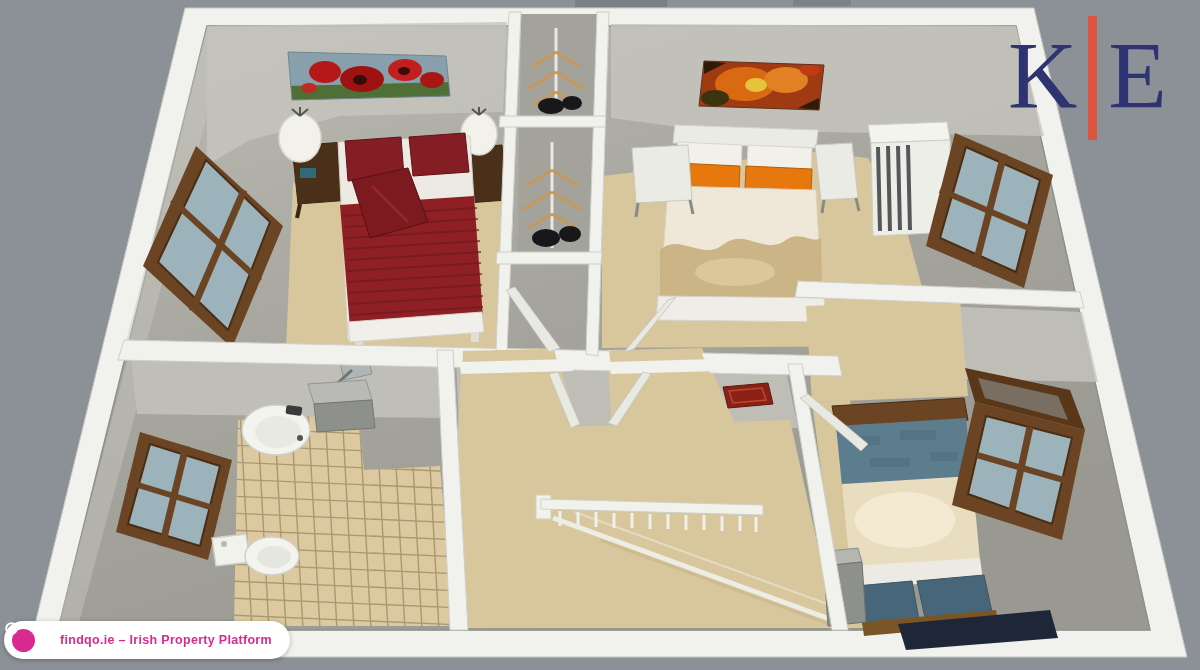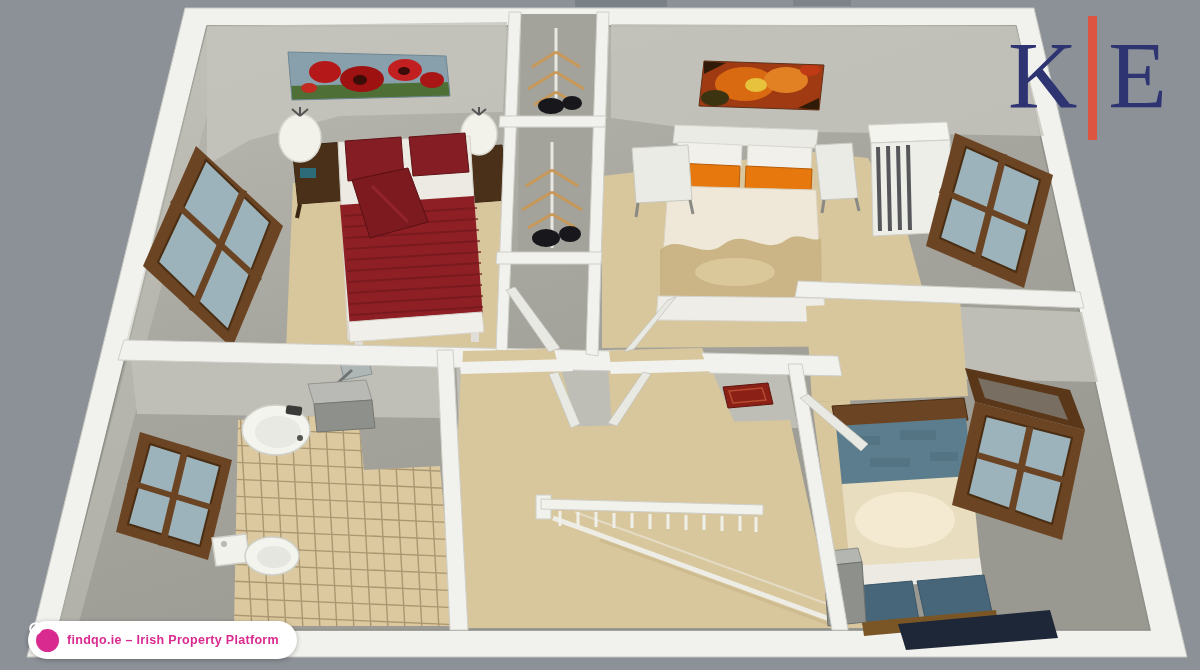--- a/index.html
+++ b/index.html
@@ -6,21 +6,21 @@
   .stage{position:relative;width:1200px;height:670px;overflow:hidden;background:var(--bg,#8b9197);
          font-family:"Liberation Sans",sans-serif;}
   .stage svg{position:absolute;left:0;top:0;display:block;}
   
   .logo{position:absolute;left:1008px;top:16px;display:flex;align-items:center;gap:11px;
         font-family:"Liberation Serif",serif;line-height:1;}
   .logo .letter{font-size:96px;font-weight:500;color:var(--logo_letter,#2e3472);
                 transform:translateY(-2px);}
   .logo .bar{width:9px;height:124px;background:var(--logo_divider,#dd5540);}
   
-  .badge{position:absolute;left:28px;top:621px;height:38px;display:flex;align-items:center;gap:8px;
+  .badge{position:absolute;left:4px;top:621px;height:38px;display:flex;align-items:center;gap:25px;
          background:var(--badge_bg,#ffffff);border-radius:19px;padding:0 18px 0 8px;
          box-shadow:0 1px 5px rgba(0,0,0,.28);}
   .badge .icon{width:23px;height:23px;border-radius:50%;background:var(--badge_accent,#d92a8f);
                display:flex;align-items:center;justify-content:center;flex:0 0 auto;}
   .badge .txt{font-size:12.5px;font-weight:700;letter-spacing:.3px;color:var(--badge_accent,#d92a8f);
               white-space:nowrap;}
 </style>
 </head>
 <body>
 

